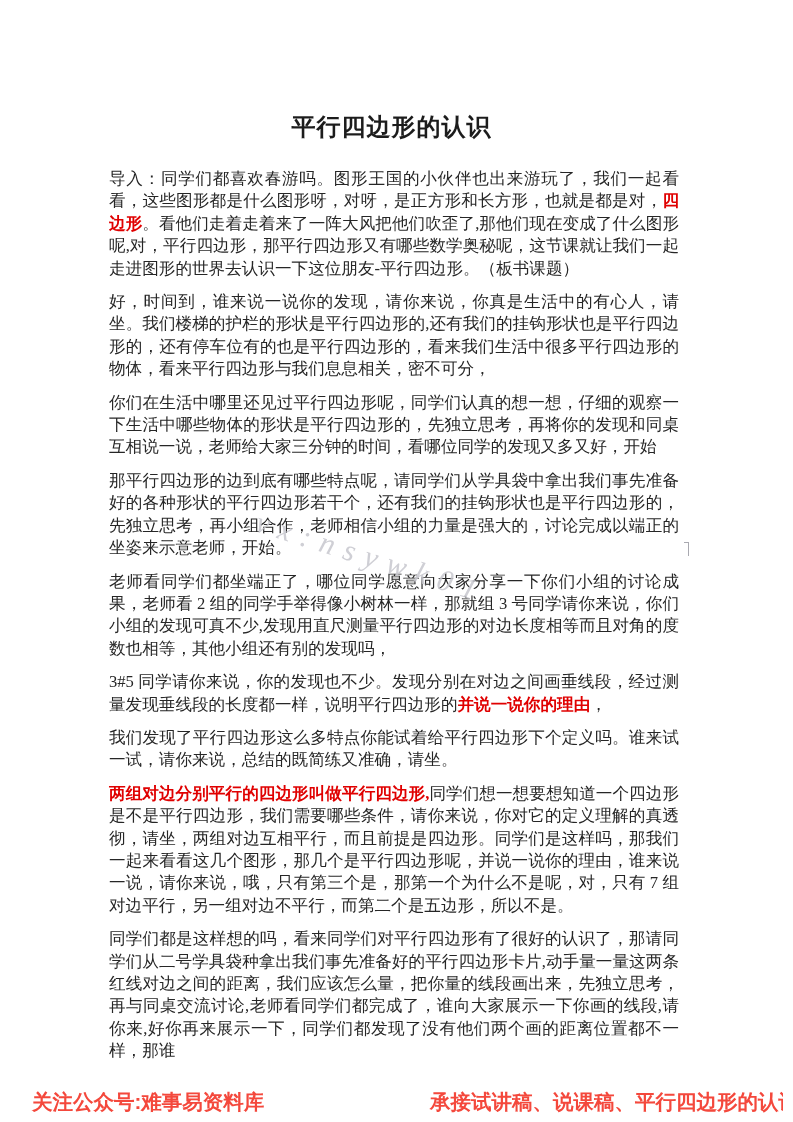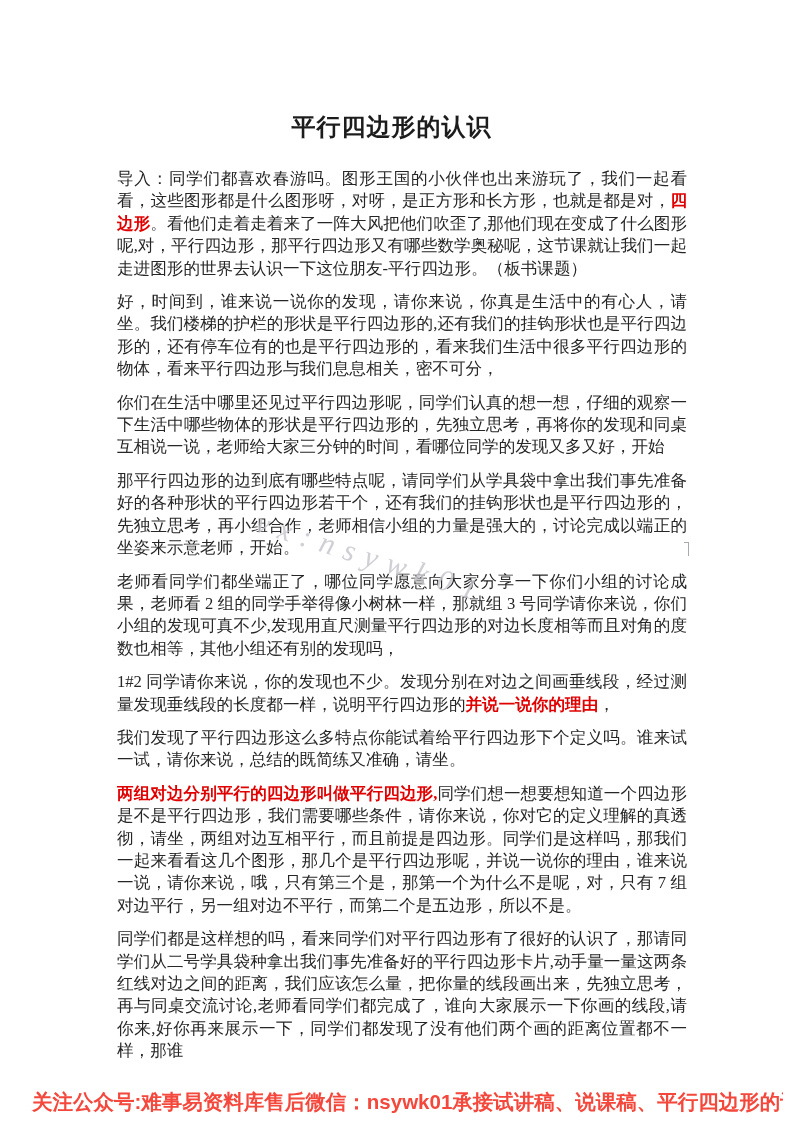--- a/index.html
+++ b/index.html
@@ -20,21 +20,21 @@
     text-align: center;
     font-size: 24px;
     font-weight: bold;
     color: #1c1c1c;
     letter-spacing: 1px;
     font-family: "Liberation Serif", serif;
   }
   .doc-body {
     position: absolute;
     top: 168px;
-    left: 117px;
+    left: 109px;
     width: 570px;
     color: #262626;
     font-size: 16.6px;
     line-height: 22.4px;
     text-align: justify;
   }
   .para { margin-bottom: 11px; }
   .run { color: inherit; }
   .run.red {
     color: var(--highlight-red, #e00000);
@@ -87,29 +87,28 @@
 <div class="page">
 
   <h1 class="title">平行四边形的认识</h1>
 
   <div class="doc-body">
       <p class="para"><span class="run">导入：同学们都喜欢春游吗。图形王国的小伙伴也出来游玩了，我们一起看看，这些图形都是什么图形呀，对呀，是正方形和长方形，也就是都是对，</span><span class="run red">四边形</span><span class="run">。看他们走着走着来了一阵大风把他们吹歪了,那他们现在变成了什么图形呢,对，平行四边形，那平行四边形又有哪些数学奥秘呢，这节课就让我们一起走进图形的世界去认识一下这位朋友-平行四边形。（板书课题）</span></p>
       <p class="para"><span class="run">好，时间到，谁来说一说你的发现，请你来说，你真是生活中的有心人，请坐。我们楼梯的护栏的形状是平行四边形的,还有我们的挂钩形状也是平行四边形的，还有停车位有的也是平行四边形的，看来我们生活中很多平行四边形的物体，看来平行四边形与我们息息相关，密不可分，</span></p>
       <p class="para"><span class="run">你们在生活中哪里还见过平行四边形呢，同学们认真的想一想，仔细的观察一下生活中哪些物体的形状是平行四边形的，先独立思考，再将你的发现和同桌互相说一说，老师给大家三分钟的时间，看哪位同学的发现又多又好，开始</span></p>
       <p class="para"><span class="run">那平行四边形的边到底有哪些特点呢，请同学们从学具袋中拿出我们事先准备好的各种形状的平行四边形若干个，还有我们的挂钩形状也是平行四边形的，先独立思考，再小组合作，老师相信小组的力量是强大的，讨论完成以端正的坐姿来示意老师，开始。</span></p>
       <p class="para"><span class="run">老师看同学们都坐端正了，哪位同学愿意向大家分享一下你们小组的讨论成果，老师看 2 组的同学手举得像小树林一样，那就组 3 号同学请你来说，你们小组的发现可真不少,发现用直尺测量平行四边形的对边长度相等而且对角的度数也相等，其他小组还有别的发现吗，</span></p>
-      <p class="para"><span class="run">1#2 同学请你来说，你的发现也不少。发现分别在对边之间画垂线段，经过测量发现垂线段的长度都一样，说明平行四边形的</span><span class="run red">并说一说你的理由</span><span class="run">，</span></p>
+      <p class="para"><span class="run">3#5 同学请你来说，你的发现也不少。发现分别在对边之间画垂线段，经过测量发现垂线段的长度都一样，说明平行四边形的</span><span class="run red">并说一说你的理由</span><span class="run">，</span></p>
       <p class="para"><span class="run">我们发现了平行四边形这么多特点你能试着给平行四边形下个定义吗。谁来试一试，请你来说，总结的既简练又准确，请坐。</span></p>
       <p class="para"><span class="run red">两组对边分别平行的四边形叫做平行四边形,</span><span class="run">同学们想一想要想知道一个四边形是不是平行四边形，我们需要哪些条件，请你来说，你对它的定义理解的真透彻，请坐，两组对边互相平行，而且前提是四边形。同学们是这样吗，那我们一起来看看这几个图形，那几个是平行四边形呢，并说一说你的理由，谁来说一说，请你来说，哦，只有第三个是，那第一个为什么不是呢，对，只有 7 组对边平行，另一组对边不平行，而第二个是五边形，所以不是。</span></p>
       <p class="para"><span class="run">同学们都是这样想的吗，看来同学们对平行四边形有了很好的认识了，那请同学们从二号学具袋种拿出我们事先准备好的平行四边形卡片,动手量一量这两条红线对边之间的距离，我们应该怎么量，把你量的线段画出来，先独立思考，再与同桌交流讨论,老师看同学们都完成了，谁向大家展示一下你画的线段,请你来,好你再来展示一下，同学们都发现了没有他们两个画的距离位置都不一样，那谁</span></p>
     </div>
 
   <div class="watermark">vx:nsywk01</div>
 
   <div class="cursor-artifact"></div>
 
   <div class="footer">
     <span>关注公众号:难事易资料库</span>
-    <span>售后微信：nsywk01</span>
     <span>承接试讲稿、说课稿、平行四边形的认识</span>
   </div>
 
 </div>
 
 </body></html>

